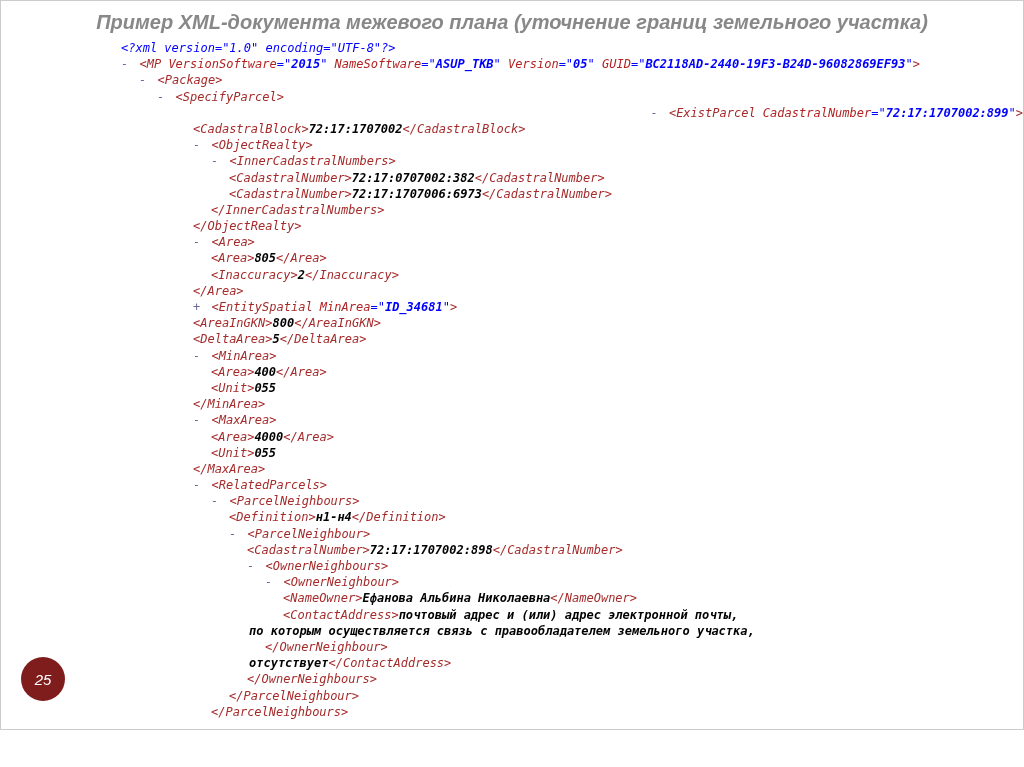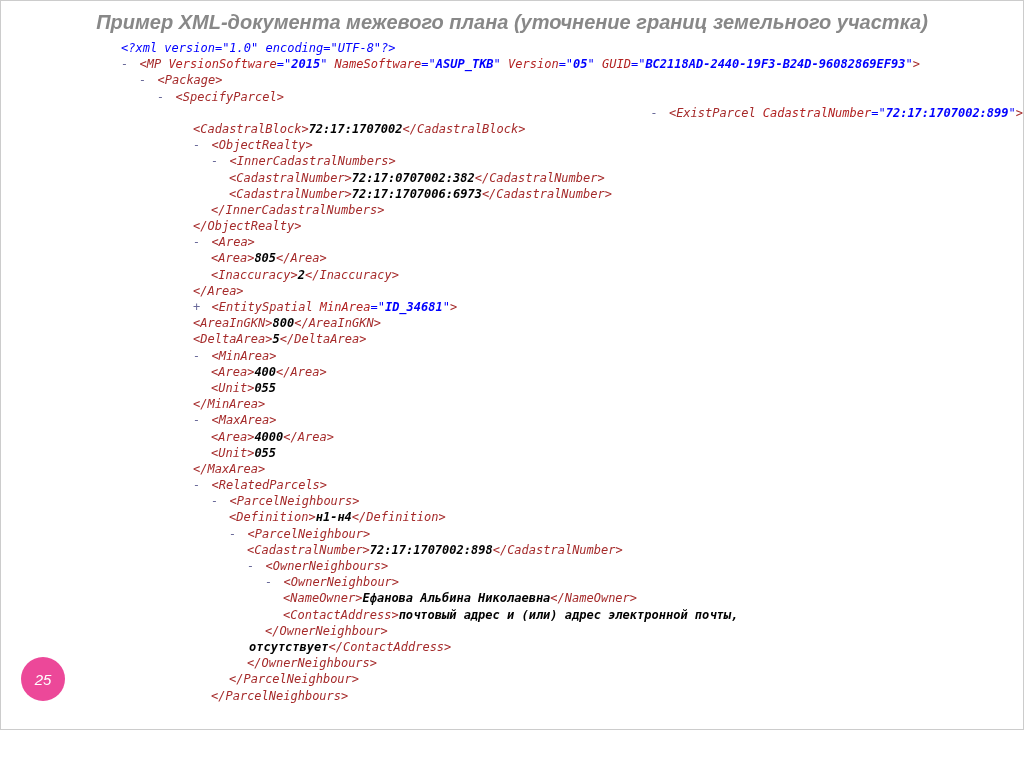--- a/index.html
+++ b/index.html
@@ -44,21 +44,21 @@
   .attrv{ color: #0000ff; font-weight: bold; } 
   .eq   { color: #0000ff; }           
   .qt   { color: #0000ff; }           
   .txt  { color: #000000; font-weight: bold; } 
   .page-num {
     position: absolute;
     left: 20px;
     bottom: 28px;
     width: 44px;
     height: 44px;
-    background: #ec4899;
+    background: #7f1d1d;
     border-radius: 50%;
     display: flex;
     align-items: center;
     justify-content: center;
     color: #ffffff;
     font-family: "Trebuchet MS", Arial, sans-serif;
     font-size: 15px;
   }
   .i1 { padding-left: 0px; }
   .i2 { padding-left: 18px; }
@@ -141,20 +141,21 @@
 
     <div class="line i5"><span class="dash">-</span> <span class="tag">&lt;<span>RelatedParcels</span>&gt;</span></div>
     <div class="line i6"><span class="dash">-</span> <span class="tag">&lt;<span>ParcelNeighbours</span>&gt;</span></div>
     <div class="line i7"><span class="tag">&lt;<span>Definition</span>&gt;</span><span class="txt">н1-н4</span><span class="tag">&lt;/<span>Definition</span>&gt;</span></div>
     <div class="line i7"><span class="dash">-</span> <span class="tag">&lt;<span>ParcelNeighbour</span>&gt;</span></div>
     <div class="line i8"><span class="tag">&lt;<span>CadastralNumber</span>&gt;</span><span class="txt">72:17:1707002:898</span><span class="tag">&lt;/<span>CadastralNumber</span>&gt;</span></div>
     <div class="line i8"><span class="dash">-</span> <span class="tag">&lt;<span>OwnerNeighbours</span>&gt;</span></div>
     <div class="line i9"><span class="dash">-</span> <span class="tag">&lt;<span>OwnerNeighbour</span>&gt;</span></div>
     <div class="line i10"><span class="tag">&lt;<span>NameOwner</span>&gt;</span><span class="txt">Ефанова Альбина Николаевна</span><span class="tag">&lt;/<span>NameOwner</span>&gt;</span></div>
     <div class="line i10"><span class="tag">&lt;<span>ContactAddress</span>&gt;</span><span class="txt">почтовый адрес и (или) адрес электронной почты,</span></div>
+    <div class="line i13"><span class="txt">по которым осуществляется связь с правообладателем земельного участка,</span></div>
     <div class="line i9"><span class="tag">&lt;/<span>OwnerNeighbour</span>&gt;</span></div>
     <div class="line i13"><span class="txt">отсутствует</span><span class="tag">&lt;/<span>ContactAddress</span>&gt;</span></div>
     <div class="line i8"><span class="tag">&lt;/<span>OwnerNeighbours</span>&gt;</span></div>
     <div class="line i7"><span class="tag">&lt;/<span>ParcelNeighbour</span>&gt;</span></div>
     <div class="line i6"><span class="tag">&lt;/<span>ParcelNeighbours</span>&gt;</span></div>
 
   </div>
 
   <div class="page-num">25</div>
 </div>

